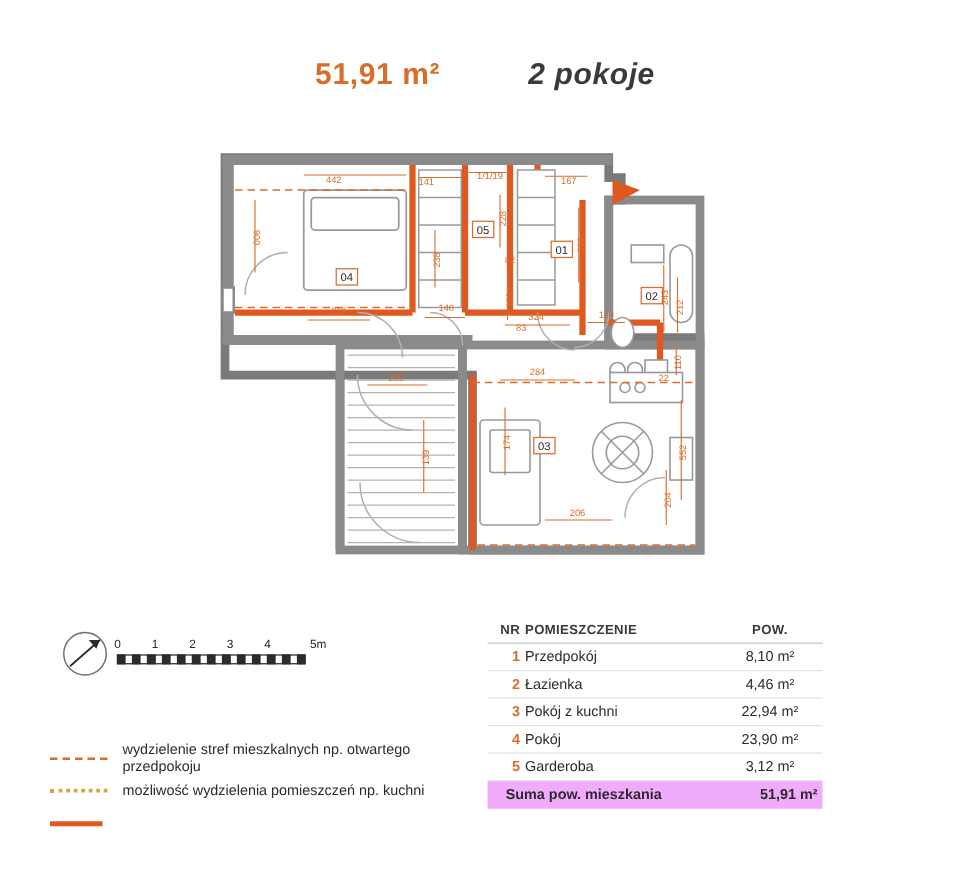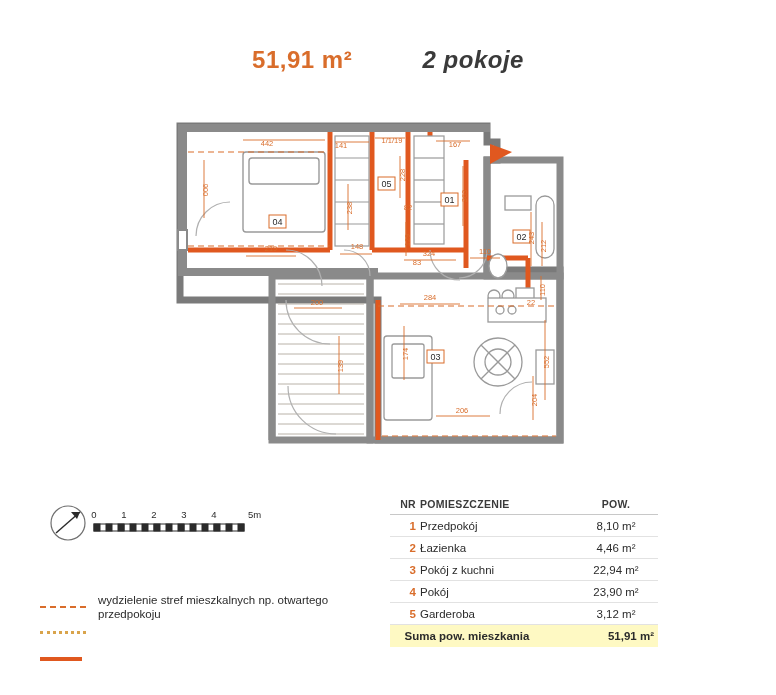--- a/index.html
+++ b/index.html
@@ -49,21 +49,21 @@
     display:flex;align-items:center;height:21px;
     border-bottom:1px solid #e2e2e2;color:#2b2b2b;
   }
   .table .row:last-of-type{border-bottom:1px solid #c8c8c8;}
   .c-nr{width:26px;text-align:right;color:#d96d2b;font-weight:bold;}
   .hd .c-nr{color:#3a3a3a;}
   .c-name{flex:1;padding-left:4px;}
   .c-pow{width:76px;text-align:center;padding-right:4px;}
   .sum{
     display:flex;align-items:center;height:22px;
-    background:#fef9c3;font-weight:bold;color:#2b2b2b;gap:24px;
+    background:#f0abfc;font-weight:bold;color:#2b2b2b;gap:24px;
   }
   .sum .s-label{flex:1;text-align:center;padding-right:10px;}
   .sum .s-val{width:76px;text-align:right;padding-right:4px;}
 </style>
 </head>
 <body>
 
 <div class="root">
 
   <div class="header">
@@ -316,20 +316,21 @@
     <div class="legend-row">
       <span class="legend-key">
           <i class="k-dash"></i>
         </span>
       <span class="legend-txt">wydzielenie stref mieszkalnych np. otwartego przedpokoju</span>
     </div>
     <div class="legend-row">
       <span class="legend-key">
           <i class="k-dot"></i>
         </span>
+      <span class="legend-txt">możliwość wydzielenia pomieszczeń np. kuchni</span>
     </div>
     <div class="legend-row">
       <span class="legend-key">
           <i class="k-solid"></i>
         </span>
     </div>
   </div>
 
   <div class="table">
     <div class="hd">

